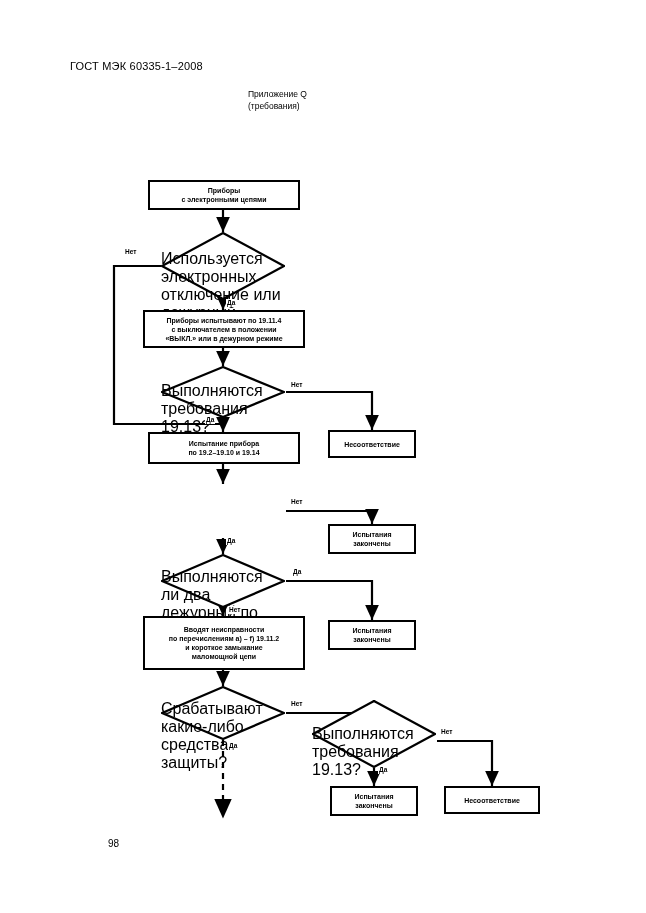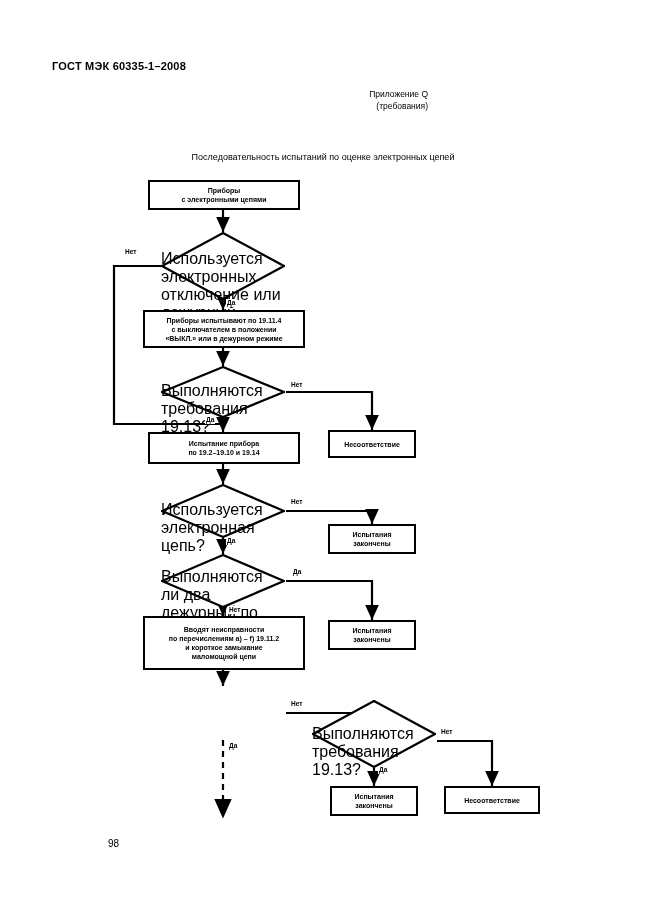--- a/index.html
+++ b/index.html
@@ -7,26 +7,26 @@
     width:646px;height:913px;
     background:#ffffff;
     font-family:"Liberation Sans", sans-serif;
     color:#000;
     position:relative;
     overflow:hidden;
   }
   .page{position:absolute;inset:0;}
 
   .hdr-std{
-    position:absolute;left:52px;top:60px;
-    font-size:11px;font-weight:bold;letter-spacing:0.2px;
+    position:absolute;left:70px;top:60px;
+    font-size:11px;font-weight:normal;letter-spacing:0.2px;
   }
   .annex{
     position:absolute;left:248px;top:88px;width:180px;
-    text-align:right;font-size:8.5px;line-height:12px;
+    text-align:left;font-size:8.5px;line-height:12px;
   }
   .fig-title{
     position:absolute;left:0;top:152px;width:646px;
     text-align:center;font-size:9px;
   }
   .page-no{
     position:absolute;left:60px;top:838px;font-size:10px;margin-left:48px;
   }
 
   
@@ -52,21 +52,20 @@
 
 <div class="page">
 
   <div class="hdr-std">ГОСТ МЭК 60335-1–2008</div>
 
   <div class="annex">
     <div>Приложение Q</div>
     <div>(требования)</div>
   </div>
 
-  <div class="fig-title">Последовательность испытаний по оценке электронных цепей</div>
 
   <div class="chart">
 
     <svg width="646" height="913">
       <defs>
         <marker id="arrow" markerWidth="9" markerHeight="9" refX="7" refY="3.2" orient="auto">
           <path d="M0,0 L7,3.2 L0,6.4 z" fill="#000"></path>
         </marker>
         <marker id="arrowbig" markerWidth="11" markerHeight="11" refX="6" refY="4" orient="auto">
           <path d="M0,0 L9,4 L0,8 z" fill="#000"></path>
@@ -158,29 +157,20 @@
       </div>
     </div>
 
     <div class="node rect" style="left:148px;top:432px;width:152px;height:32px;">
       <div>
         <span>Испытание прибора</span>
         <span>по 19.2–19.10 и 19.14</span>
       </div>
     </div>
 
-    <div class="node" style="left:161px;top:484px;width:124px;height:54px;">
-      <svg width="124" height="54" style="position:absolute;left:0;top:0;">
-        <polygon points="62,1 123,27 62,53 1,27" fill="#fff" stroke="#000" stroke-width="2.2"></polygon>
-      </svg>
-      <div class="dlabel" style="position:absolute;top:17px;left:0;">
-        <span>Используется</span>
-        <span>электронная цепь?</span>
-      </div>
-    </div>
 
     <div class="node rect" style="left:328px;top:524px;width:88px;height:30px;">
       <div>
         <span>Испытания</span>
         <span>закончены</span>
       </div>
     </div>
 
     <div class="node" style="left:161px;top:554px;width:124px;height:54px;">
       <svg width="124" height="54" style="position:absolute;left:0;top:0;">
@@ -202,20 +192,30 @@
 
     <div class="node rect" style="left:143px;top:616px;width:162px;height:54px;">
       <div>
         <span>Вводят неисправности</span>
         <span>по перечислениям а) – f) 19.11.2</span>
         <span>и короткое замыкание</span>
         <span>маломощной цепи</span>
       </div>
     </div>
 
+    <div class="node" style="left:161px;top:686px;width:124px;height:54px;">
+      <svg width="124" height="54" style="position:absolute;left:0;top:0;">
+        <polygon points="62,1 123,27 62,53 1,27" fill="#fff" stroke="#000" stroke-width="2.2"></polygon>
+      </svg>
+      <div class="dlabel" style="position:absolute;top:14px;left:0;">
+        <span>Срабатывают</span>
+        <span>какие-либо средства</span>
+        <span>защиты?</span>
+      </div>
+    </div>
 
     <div class="node" style="left:312px;top:700px;width:124px;height:68px;">
       <svg width="124" height="68" style="position:absolute;left:0;top:0;">
         <polygon points="62,1 123,34 62,67 1,34" fill="#fff" stroke="#000" stroke-width="2.2"></polygon>
       </svg>
       <div class="dlabel" style="position:absolute;top:25px;left:0;">
         <span>Выполняются</span>
         <span>требования 19.13?</span>
       </div>
     </div>

